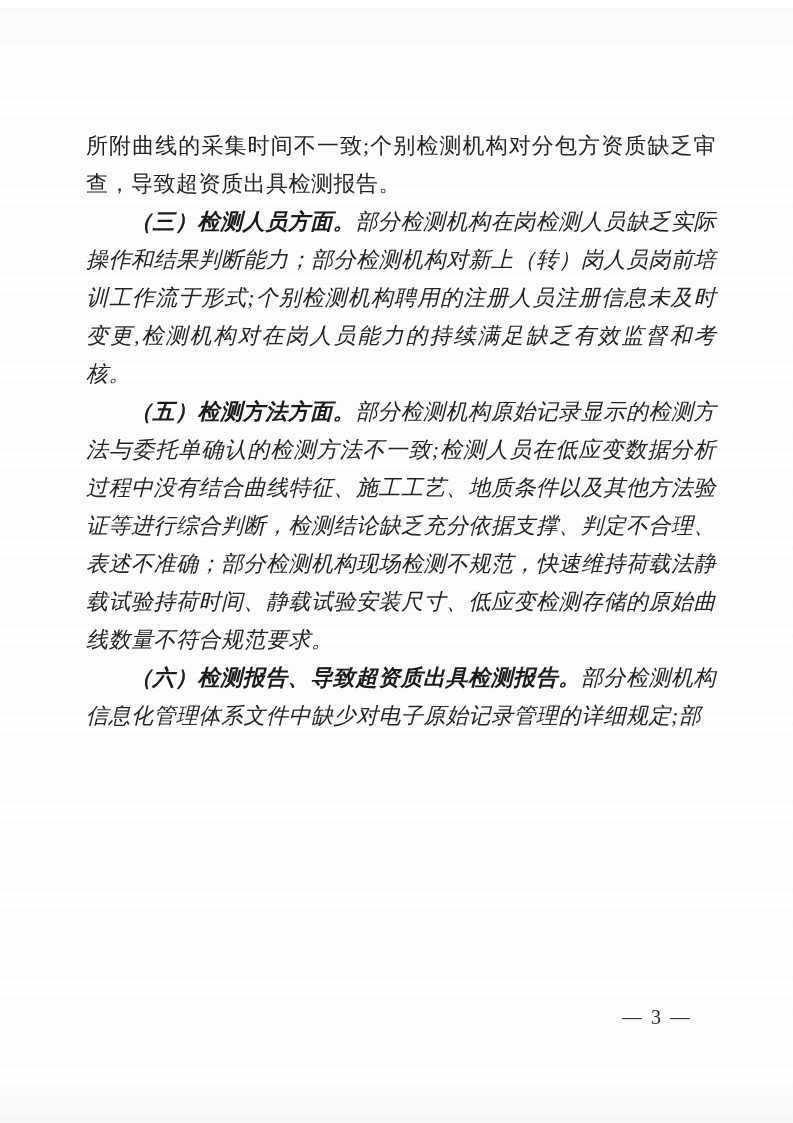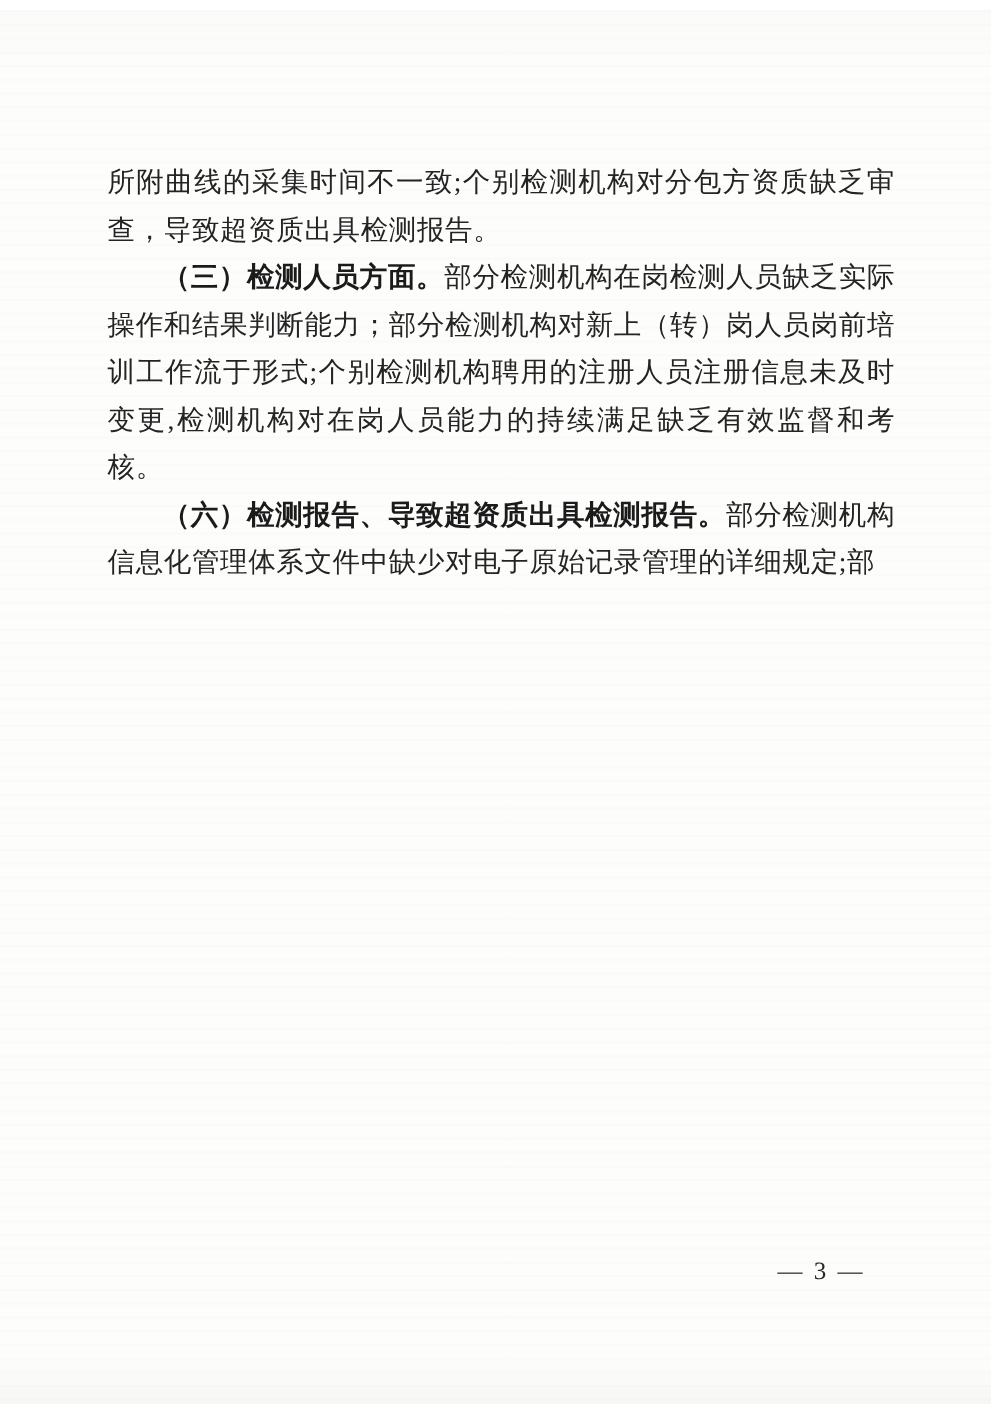--- a/index.html
+++ b/index.html
@@ -33,20 +33,21 @@
     margin: 0;
     font-size: 22px;
     line-height: 38px;
     text-align: justify;
     text-justify: inter-ideograph;
     letter-spacing: 0.5px;
     color: #242424;
   }
   .para.indent {
     text-indent: 2em;
+    font-style: italic;
   }
   .head {
     font-weight: 700;
     color: #1b1b1b;
   }
   .page-number {
     position: absolute;
     top: 998px;
     right: 76px;
     width: 120px;
@@ -69,20 +70,21 @@
 <body>
 
 <div class="page">
   <div class="content">
 
     <p class="para"><span class="head"></span><span>所附曲线的采集时间不一致;个别检测机构对分包方资质缺乏审查，导致超资质出具检测报告。</span></p>
 
     <p class="para indent"><span class="head">（三）检测人员方面。</span><span>部分检测机构在岗检测人员缺乏实际操作和结果判断能力；部分检测机构对新上（转）岗人员岗前培训工作流于形式;个别检测机构聘用的注册人员注册信息未及时变更,检测机构对在岗人员能力的持续满足缺乏有效监督和考核。</span></p>
 
 
+    <p class="para indent"><span class="head">（五）检测方法方面。</span><span>部分检测机构原始记录显示的检测方法与委托单确认的检测方法不一致;检测人员在低应变数据分析过程中没有结合曲线特征、施工工艺、地质条件以及其他方法验证等进行综合判断，检测结论缺乏充分依据支撑、判定不合理、表述不准确；部分检测机构现场检测不规范，快速维持荷载法静载试验持荷时间、静载试验安装尺寸、低应变检测存储的原始曲线数量不符合规范要求。</span></p>
 
     <p class="para indent"><span class="head">（六）检测报告、导致超资质出具检测报告。</span><span>部分检测机构信息化管理体系文件中缺少对电子原始记录管理的详细规定;部</span></p>
 
   </div>
 
   <div class="page-number">— 3 —</div>
 
   <div class="scan-edge"></div>
 </div>
 

